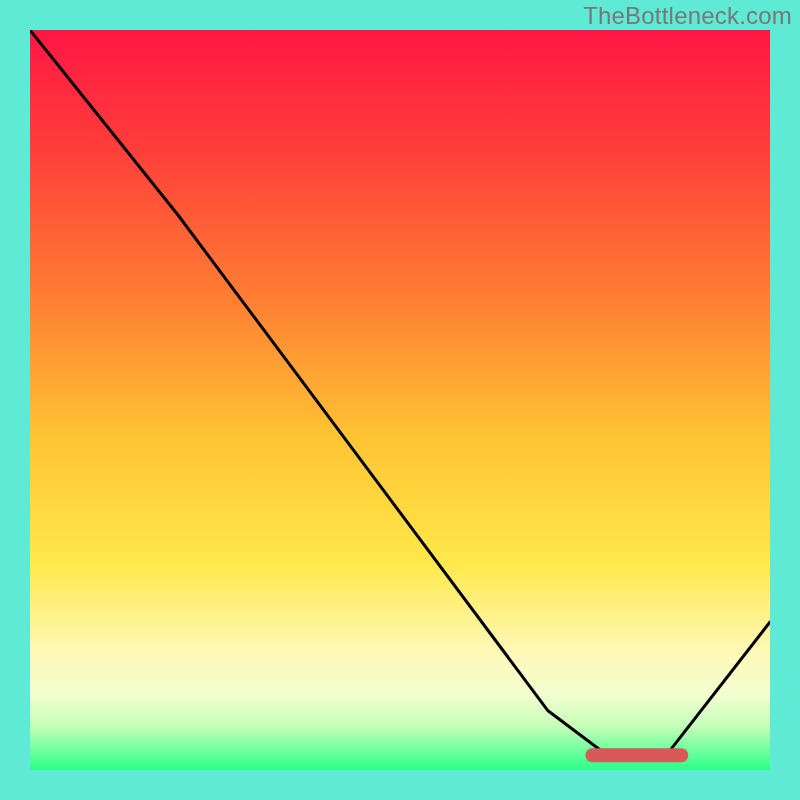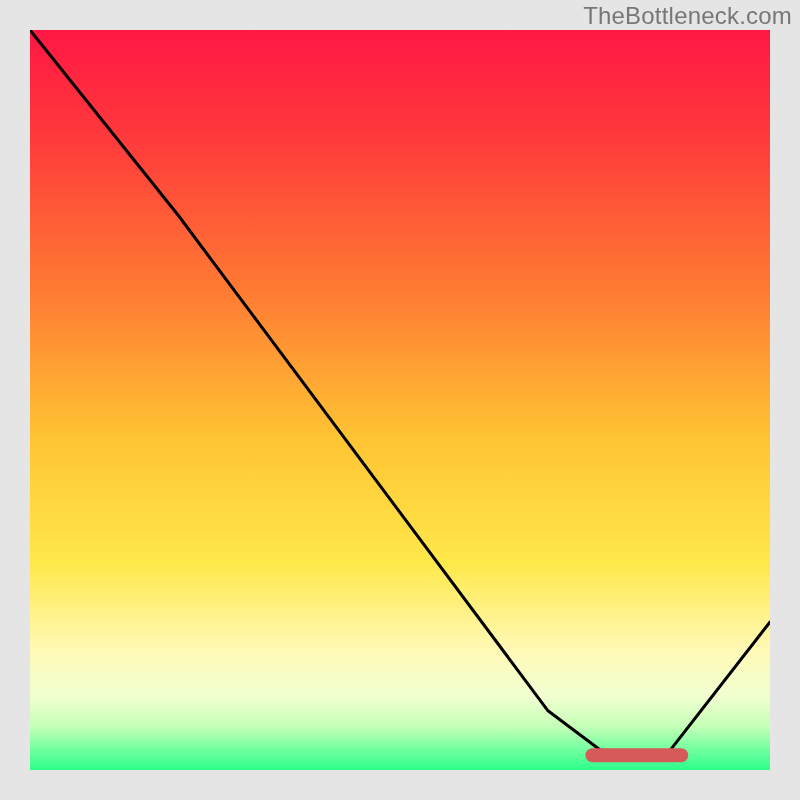--- a/index.html
+++ b/index.html
@@ -8,21 +8,21 @@
     width: 800px;
     height: 800px;
     background: #ffffff;
     font-family: Arial, Helvetica, sans-serif;
     overflow: hidden;
   }
   .outer {
     position: relative;
     width: 800px;
     height: 800px;
-    background: #e5e5e5;
+    background: #5eead4;
   }
   .watermark {
     position: absolute;
     top: 2px;
     right: 8px;
     color: #777777;
     font-size: 24px;
     font-weight: 500;
     letter-spacing: 0.2px;
     z-index: 20;

